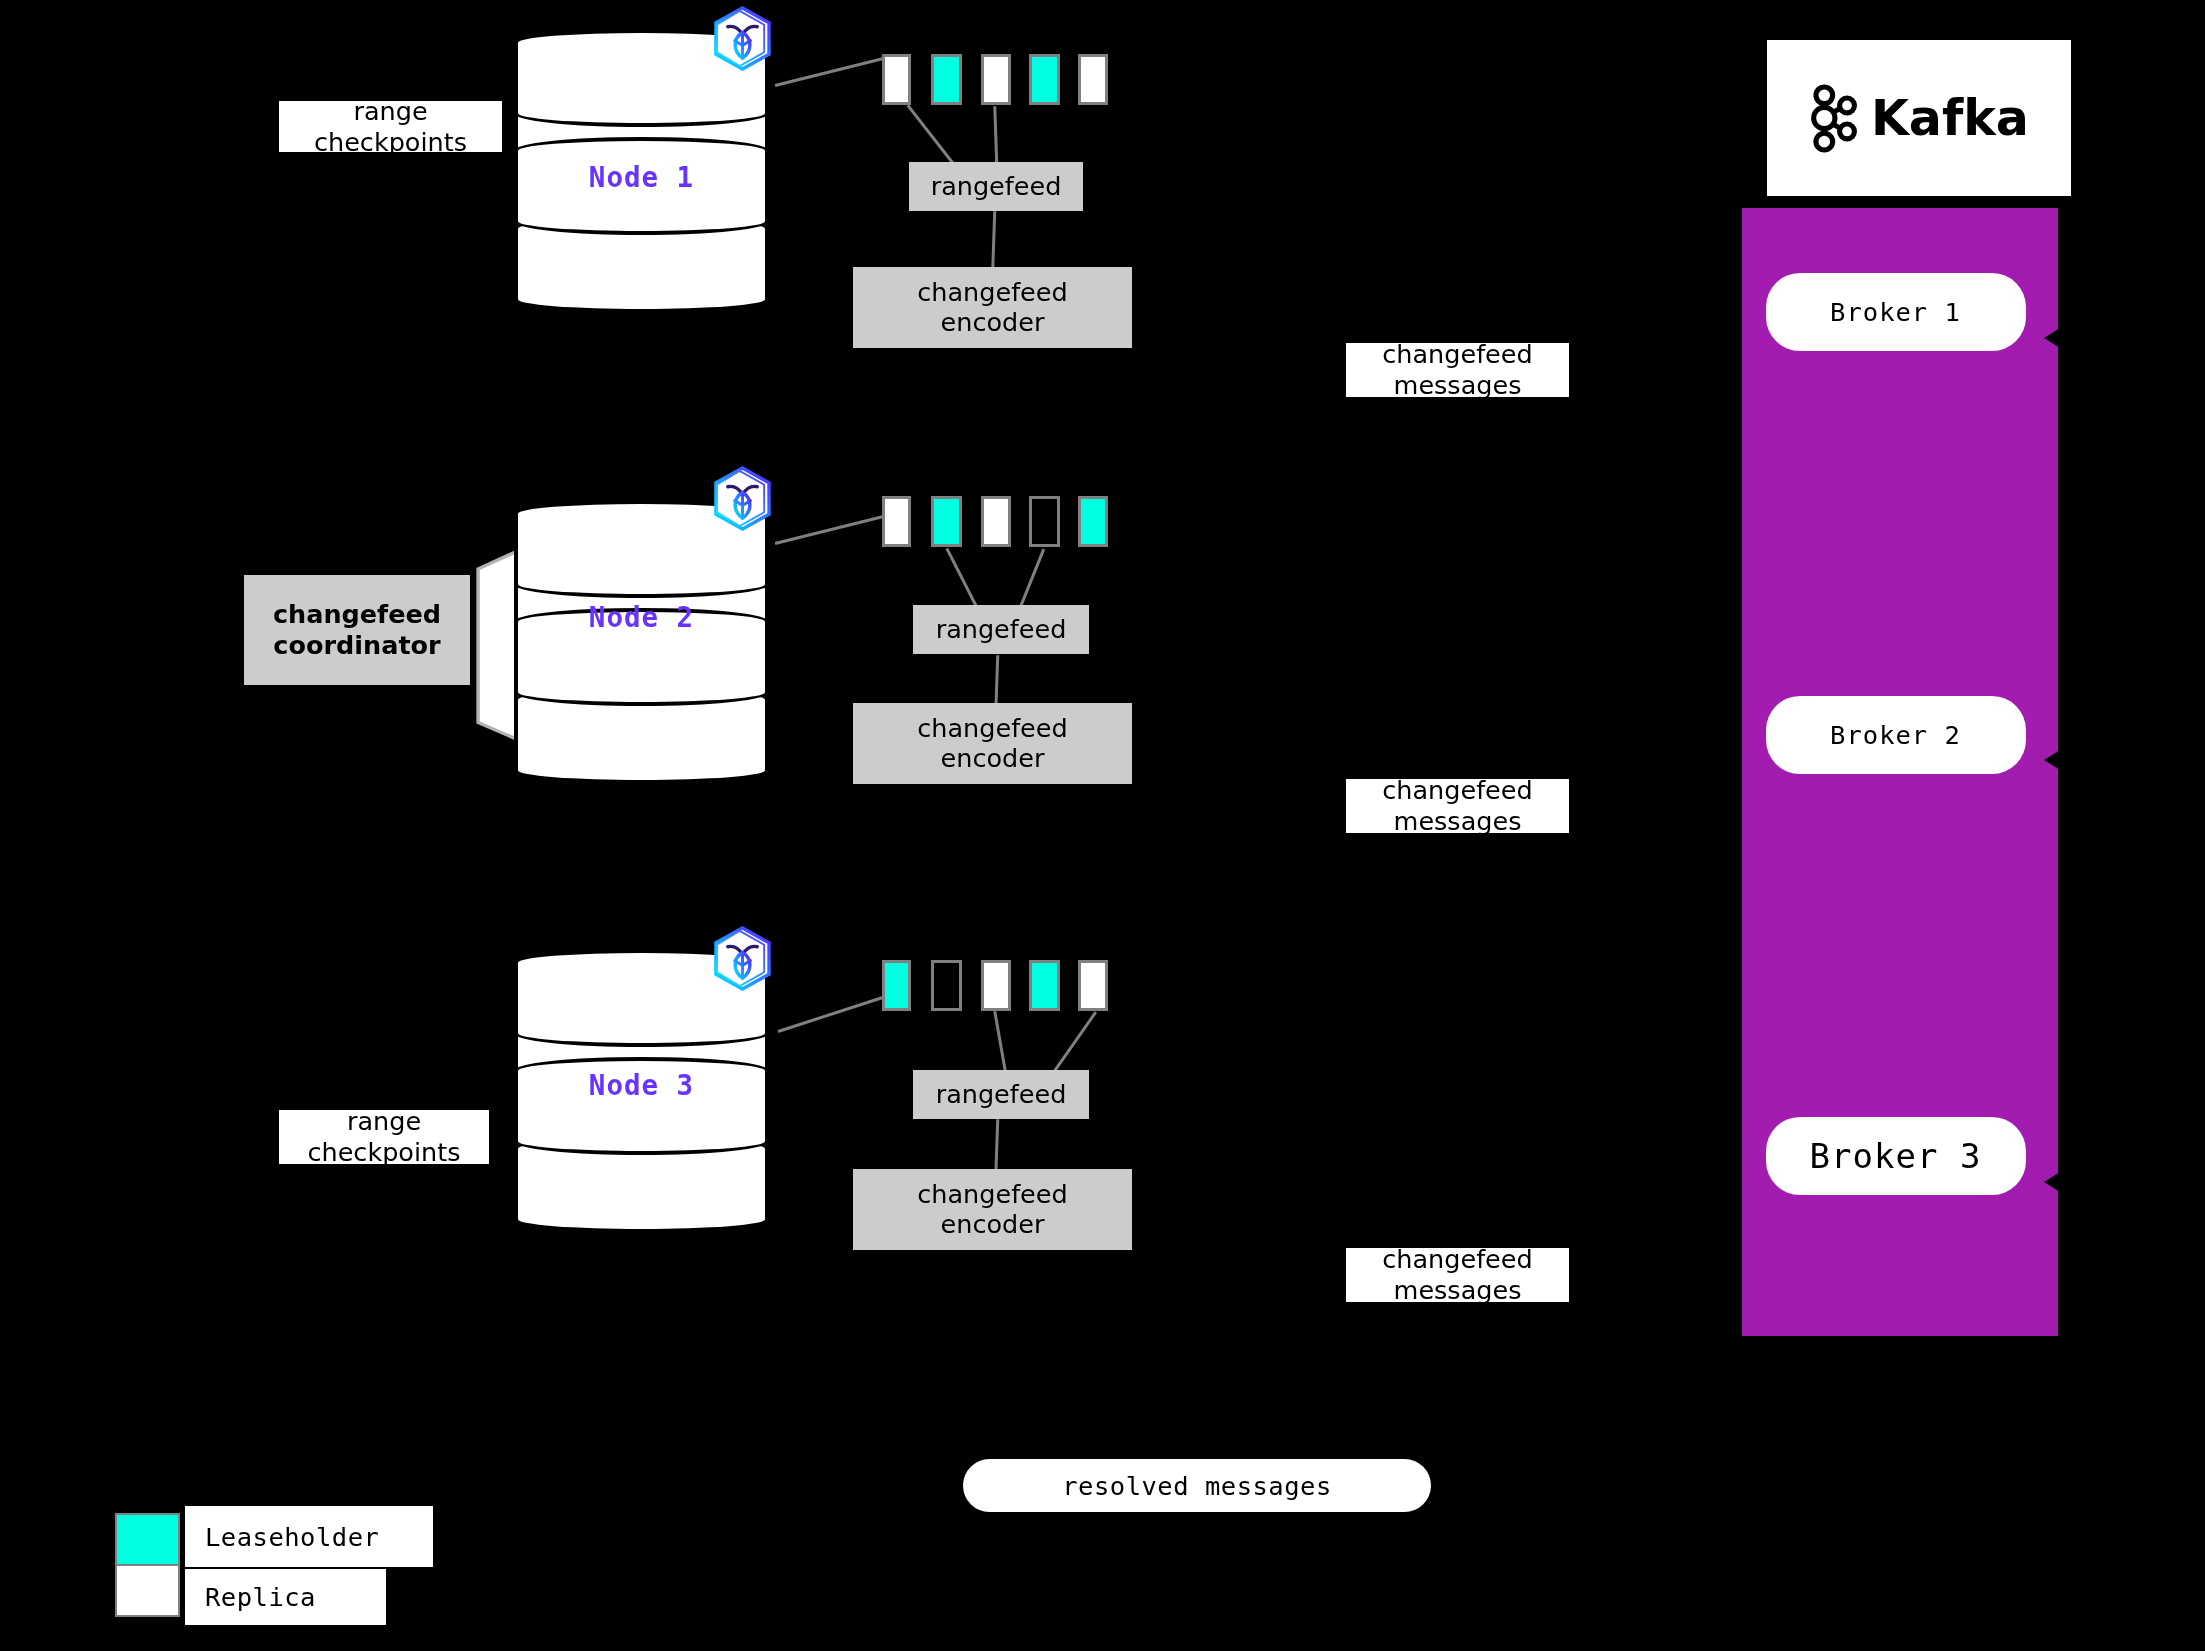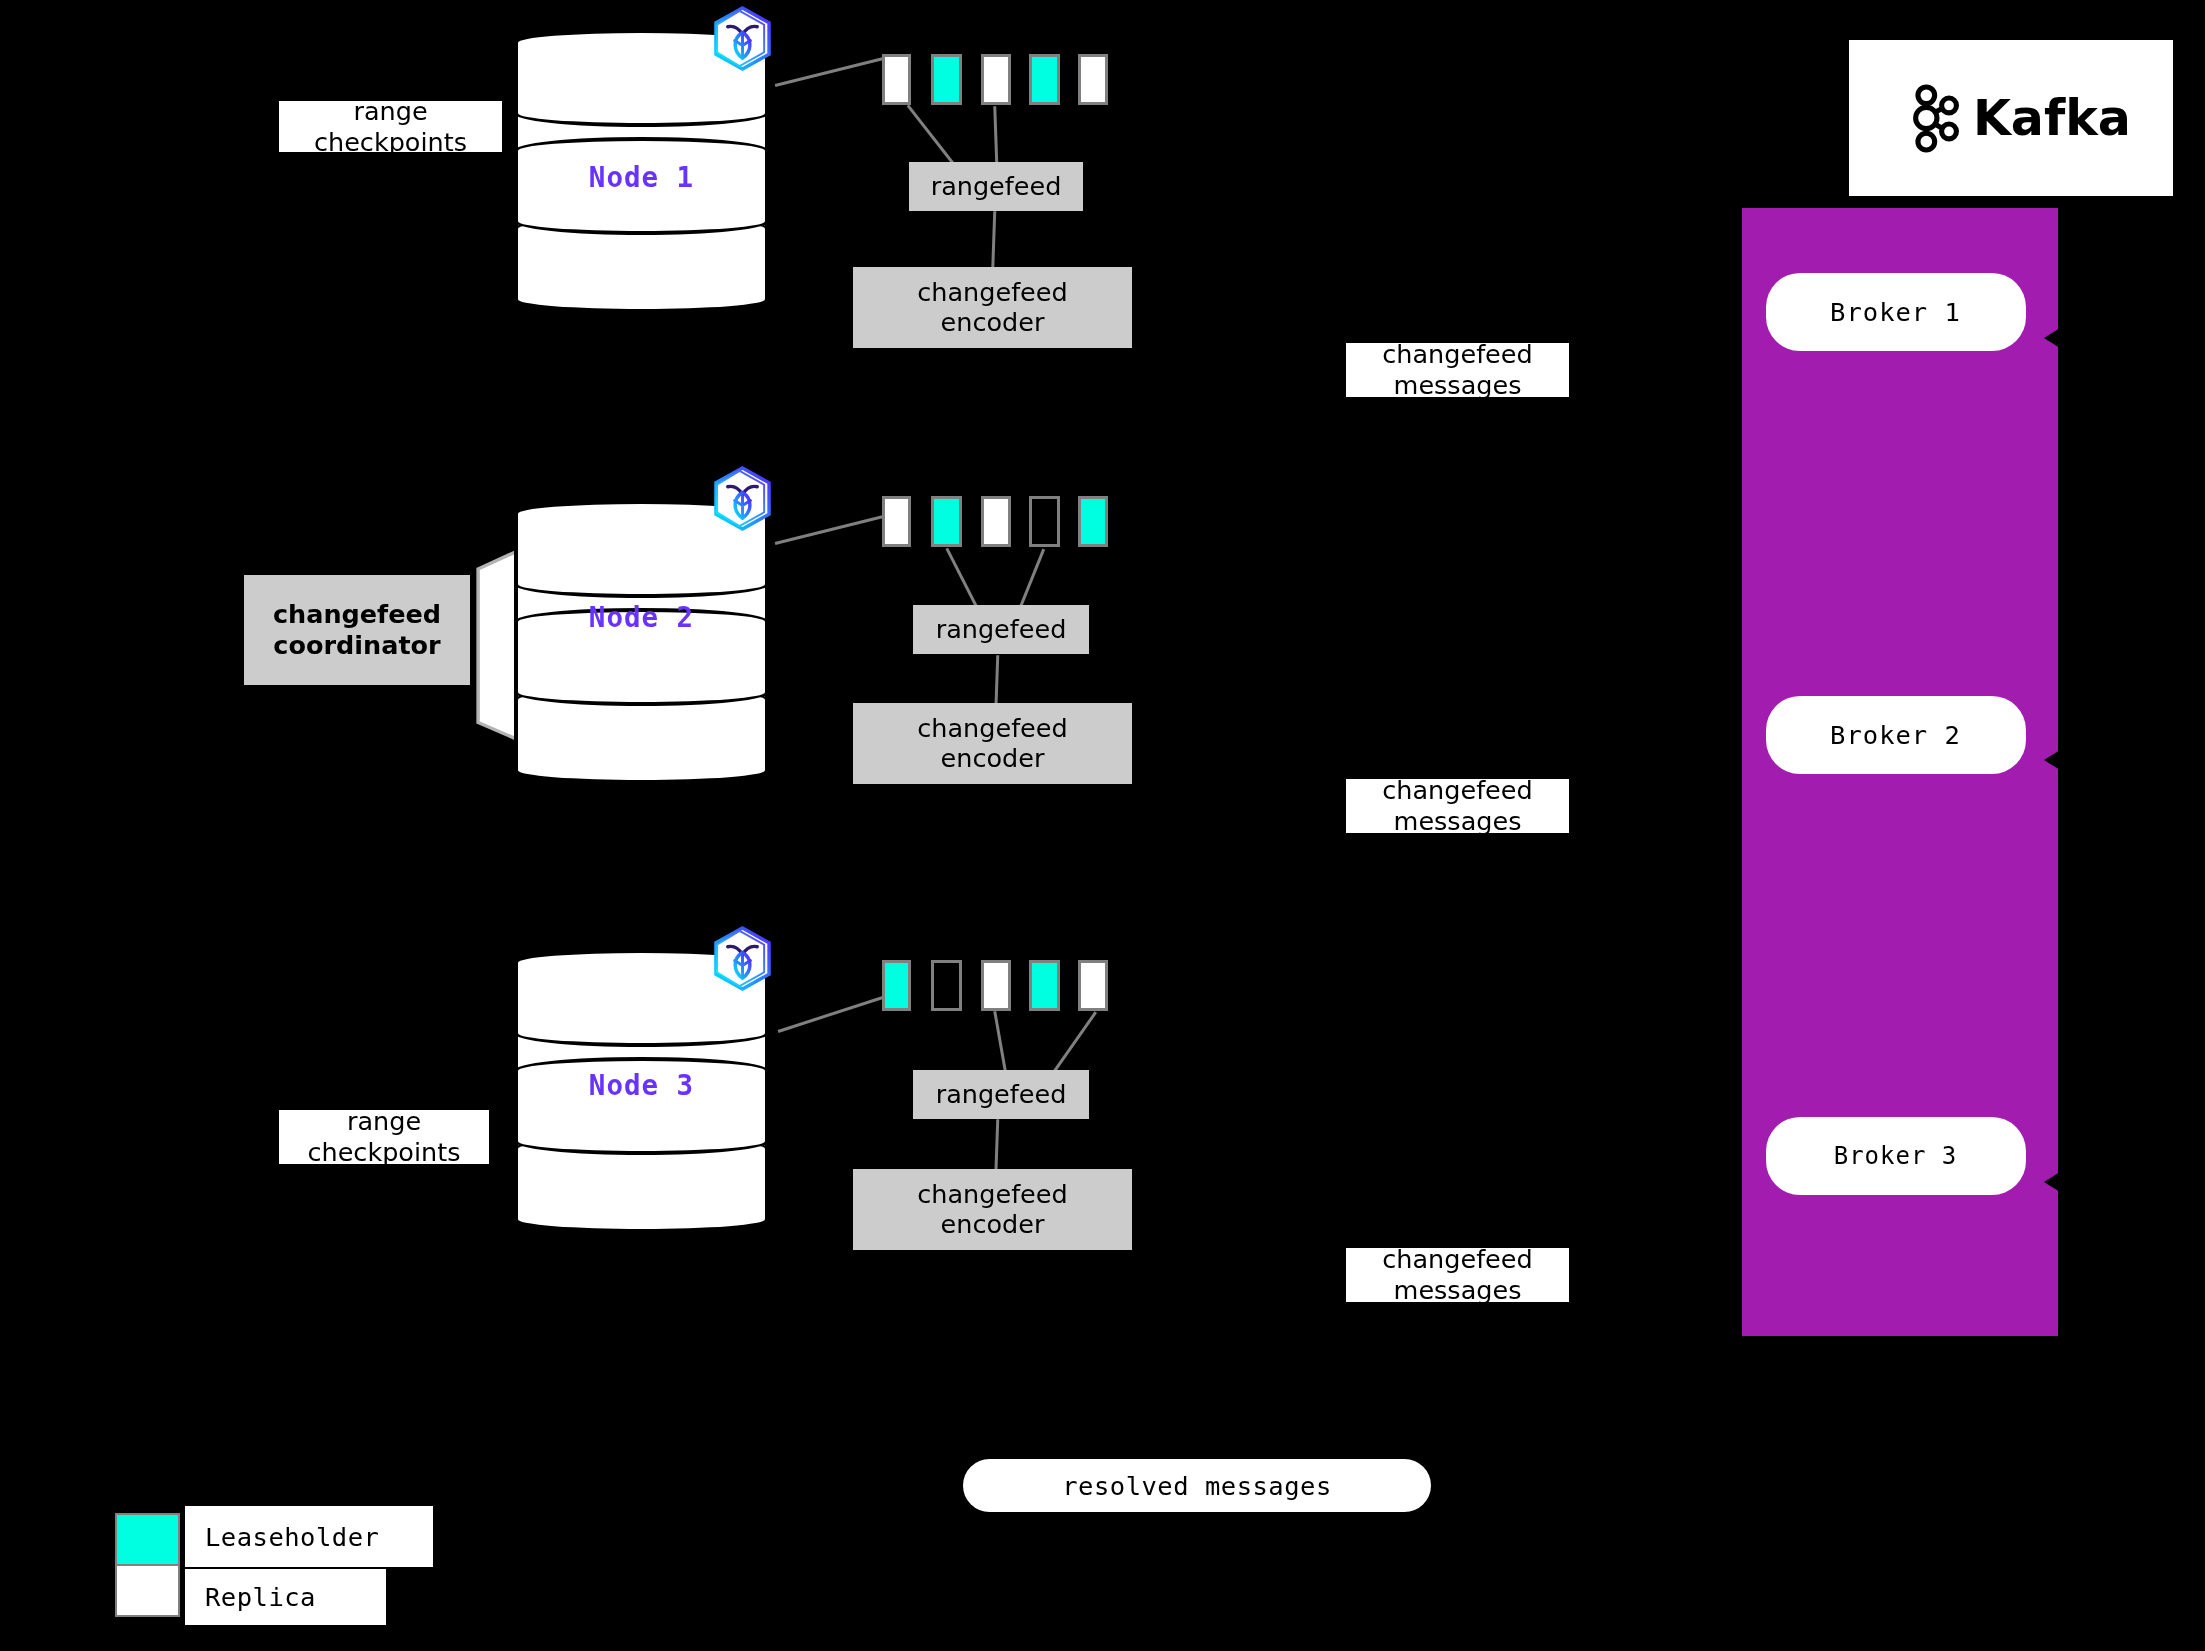--- a/index.html
+++ b/index.html
@@ -218,21 +218,21 @@
   <div class="plainlabel abs" style="left:279px;top:1110px;width:210px;height:54px;flex-direction:column;font-size:25.5px;">
     <span>range</span>
     <span>checkpoints</span>
   </div>
 
   <div class="plainlabel abs" style="left:1346px;top:1248px;width:223px;height:54px;flex-direction:column;font-size:25.5px;">
     <span>changefeed</span>
     <span>messages</span>
   </div>
 
-  <div id="kafka-logo" style="left:1849px;top:40px;width:304px;height:156px;padding-left:20px;">
+  <div id="kafka-logo" style="left:1767px;top:40px;width:304px;height:156px;">
     <span style="display:flex;">
       <svg viewBox="0 0 110 150" width="51" height="70" aria-hidden="true">
         <g stroke="#000" stroke-width="11" fill="none">
           <line x1="33" y1="36" x2="33" y2="74"></line>
           <line x1="33" y1="74" x2="33" y2="116"></line>
           <line x1="38" y1="70" x2="72" y2="52"></line>
           <line x1="38" y1="80" x2="72" y2="100"></line>
         </g>
         <circle cx="33" cy="26" r="18" fill="#fff" stroke="#000" stroke-width="11"></circle>
         <circle cx="33" cy="75" r="23" fill="#fff" stroke="#000" stroke-width="11"></circle>
@@ -240,21 +240,21 @@
         <circle cx="82" cy="48" r="16" fill="#fff" stroke="#000" stroke-width="11"></circle>
         <circle cx="82" cy="104" r="16" fill="#fff" stroke="#000" stroke-width="11"></circle>
       </svg>
     </span>
     <span class="kname" style="font-size:49px;">Kafka</span>
   </div>
 
   <div id="kafka-panel" style="left:1742px;top:208px;width:316px;height:1128px;">
     <div class="broker" style="left:23.5px;top:65px;width:260px;height:78px;font-size:25.5px;">Broker 1</div>
     <div class="broker" style="left:23.5px;top:488px;width:260px;height:78px;font-size:25.5px;">Broker 2</div>
-    <div class="broker" style="left:23.5px;top:909px;width:260px;height:78px;font-size:24px;">Broker 3</div>
+    <div class="broker" style="left:23.5px;top:909px;width:260px;height:78px;font-size:34px;">Broker 3</div>
   </div>
 
   <div class="arrowhead" style="left:2044px;top:328px;border-top:10.8px solid transparent;border-bottom:10.8px solid transparent;border-right:16.7px solid #000;"></div>
   <div class="arrowhead" style="left:2044px;top:750px;border-top:10.8px solid transparent;border-bottom:10.8px solid transparent;border-right:16.7px solid #000;"></div>
   <div class="arrowhead" style="left:2044px;top:1172px;border-top:10.8px solid transparent;border-bottom:10.8px solid transparent;border-right:16.7px solid #000;"></div>
 
   <div id="resolved" style="left:963px;top:1459px;width:468px;height:53px;font-size:25.5px;">resolved messages</div>
 
   <div class="legend-swatch" style="left:115px;top:1513px;width:65px;height:53px;background:#00ffe0;"></div>
   <div class="legend-text" style="left:185px;top:1506px;width:228px;height:61px;font-size:25.5px;">Leaseholder</div>

